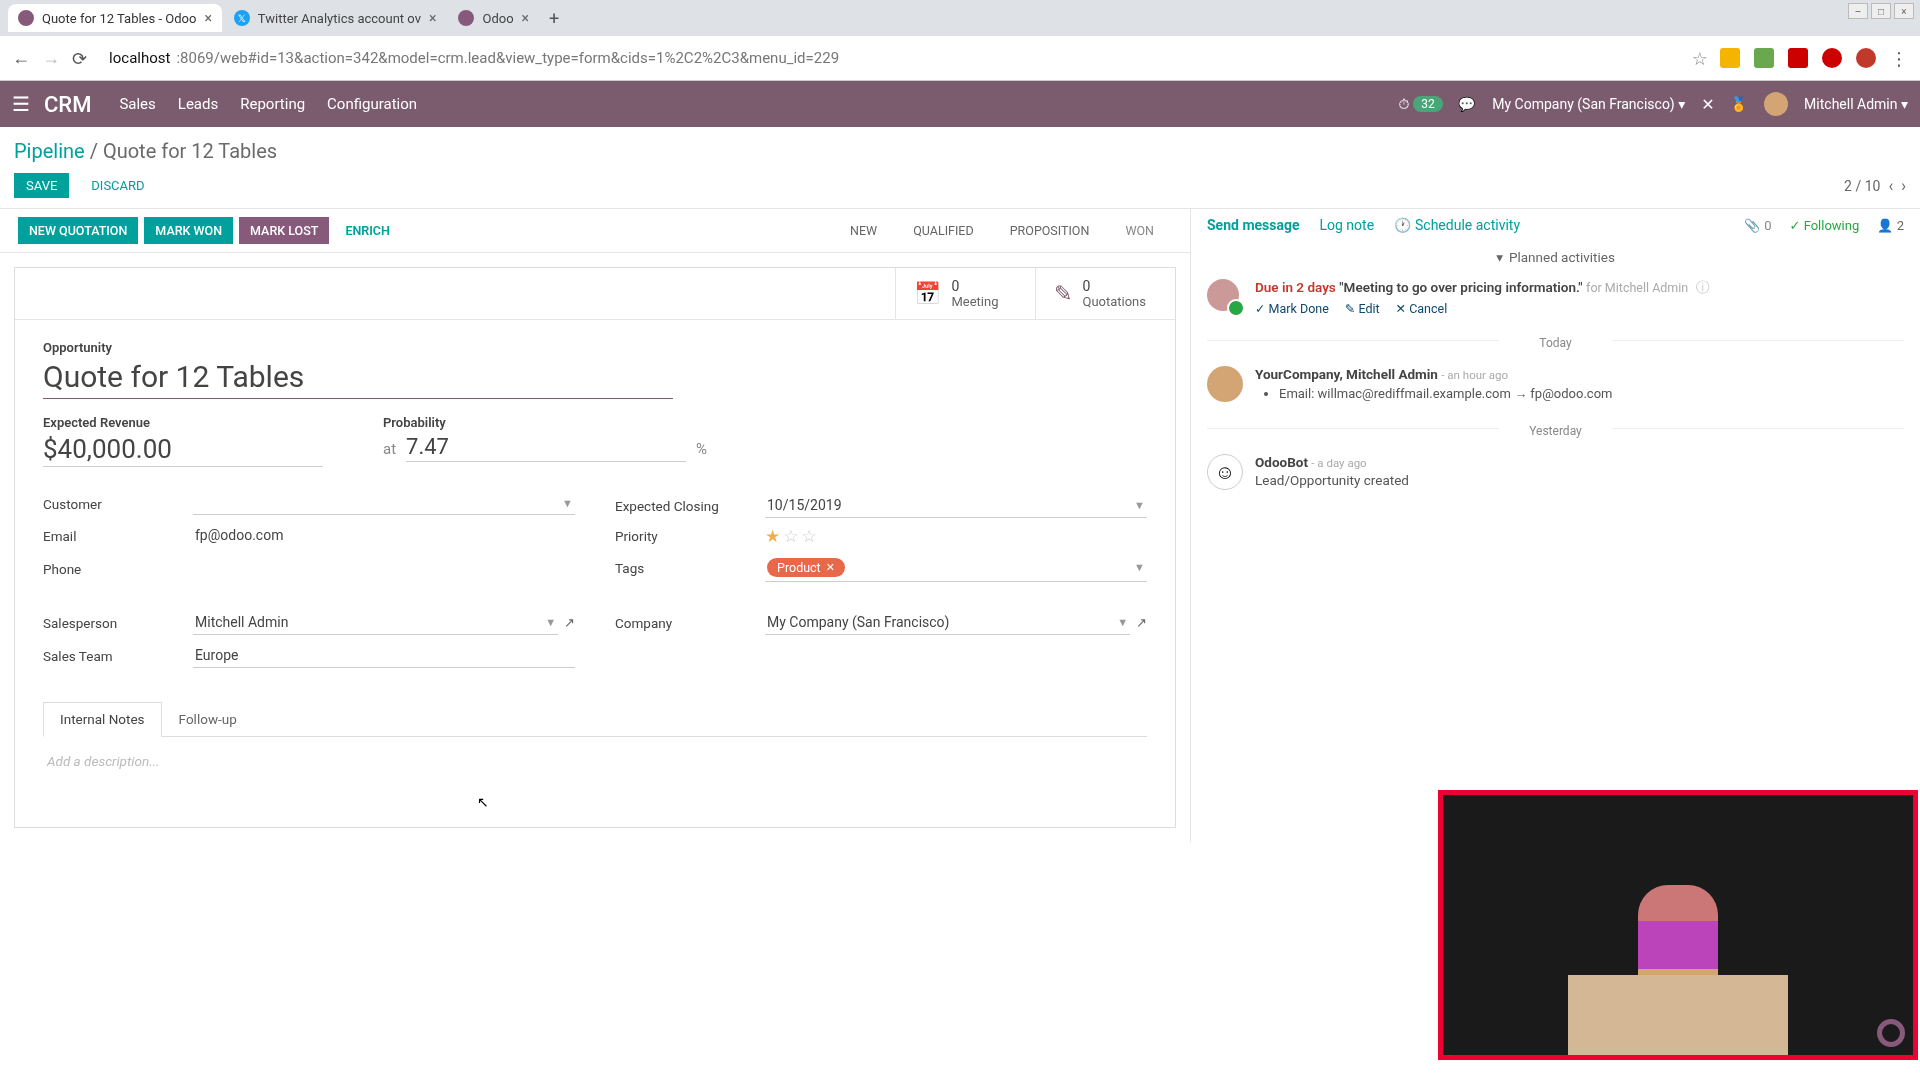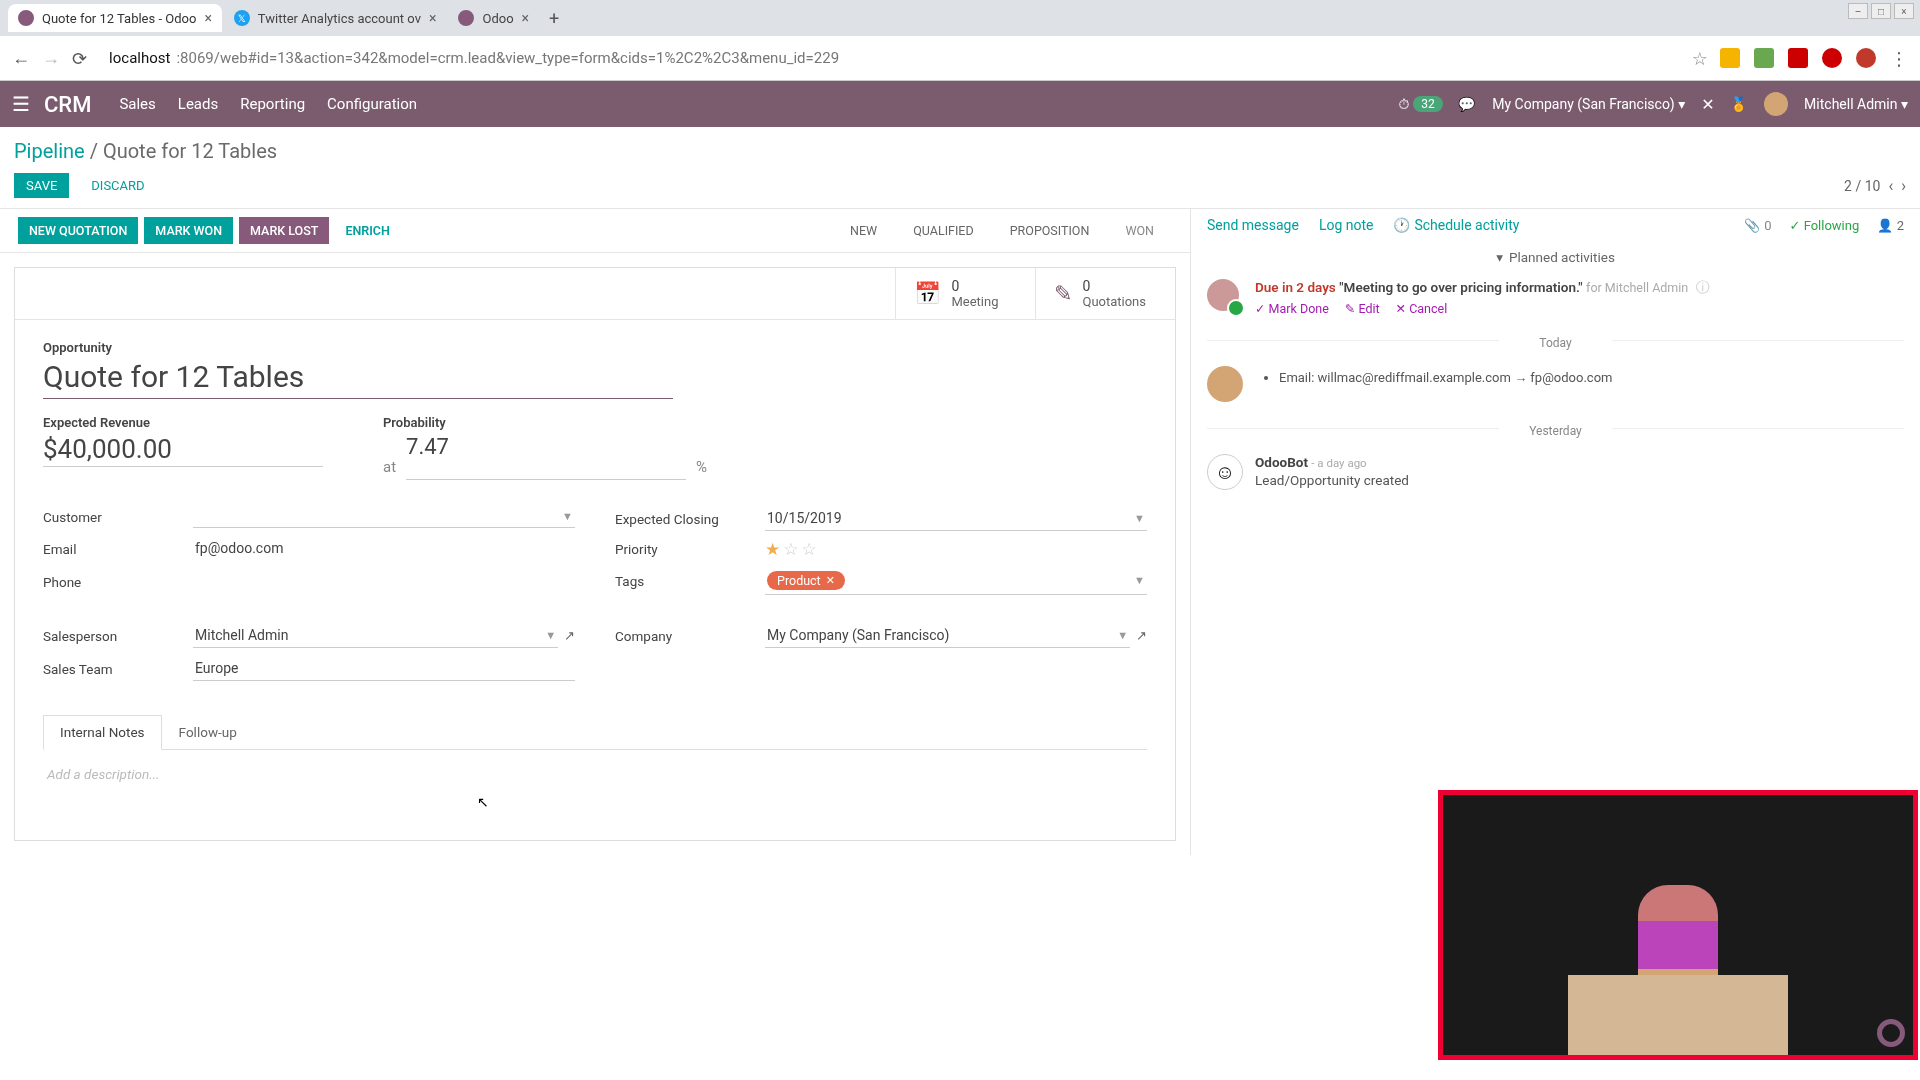--- a/index.html
+++ b/index.html
@@ -62,21 +62,21 @@
 
 .form-body{padding:20px 28px}
 .opp-label{font-size:13px;font-weight:600;color:#444}
 .opp-title{font-size:30px;color:#444;padding:4px 0;border-bottom:1px solid #7b5b6e;margin-bottom:4px;width:630px}
 .row-flex{display:flex;gap:60px;margin-top:16px}
 .field-group{display:flex;flex-direction:column}
 .field-label{font-size:13px;font-weight:600;color:#444;margin-bottom:4px}
 .revenue-val{font-size:26px;color:#444;border-bottom:1px solid #ccc;width:280px;padding-bottom:2px}
 .prob-wrap{display:flex;align-items:flex-end;gap:10px}
 .at-text{font-size:15px;color:#888;padding-bottom:4px}
-.prob-val{font-size:22px;color:#444;border-bottom:1px solid #ccc;width:280px;padding-bottom:20px}
+.prob-val{font-size:22px;color:#444;border-bottom:1px solid #ccc;width:280px;padding-bottom:2px}
 .pct{font-size:15px;color:#888;padding-bottom:4px}
 
 .two-col{display:flex;gap:40px;margin-top:26px}
 .col{flex:1}
 .form-row{display:flex;align-items:center;margin-bottom:8px}
 .fr-label{width:150px;font-size:13.5px;color:#444}
 .fr-input{flex:1;border:none;border-bottom:1px solid transparent;padding:4px 2px;font-size:14px;color:#444}
 .fr-sel{flex:1;border:none;border-bottom:1px solid #ccc;padding:4px 2px;font-size:14px;color:#444;display:flex;justify-content:space-between;align-items:center;cursor:pointer}
 .caret{color:#999;font-size:11px}
 .ext-link{color:#666;margin-left:6px;cursor:pointer;font-size:13px}
@@ -103,21 +103,21 @@
 
 .planned-hdr{text-align:center;padding:8px 0;color:#666;font-size:13.5px;display:flex;align-items:center;justify-content:center;gap:6px}
 .activity-item{display:flex;gap:12px;padding:6px 16px}
 .act-avatar{position:relative;width:36px;height:36px}
 .act-av-img{width:32px;height:32px;border-radius:50%;background:#c99}
 .act-badge{position:absolute;bottom:-2px;right:-2px;width:18px;height:18px;border-radius:50%;background:#28a745;border:2px solid #fff}
 .act-body{flex:1}
 .act-due{font-weight:600;color:#c0392b;font-size:13.5px}
 .act-title{font-size:13.5px;color:#444;font-weight:600}
 .act-for{color:#aaa;font-size:12.5px}
-.act-actions{display:flex;gap:16px;margin-top:4px;color:#a21caf;font-size:12.5px}
+.act-actions{display:flex;gap:16px;margin-top:4px;color:#0c4a6e;font-size:12.5px}
 
 .day-sep{text-align:center;padding:14px 0 8px;color:#888;font-size:12px;position:relative}
 .day-sep::before,.day-sep::after{content:"";position:absolute;top:50%;width:40%;border-top:1px solid #eee}
 .day-sep::before{left:16px}
 .day-sep::after{right:16px}
 
 .msg-item{display:flex;gap:12px;padding:8px 16px}
 .msg-av{width:36px;height:36px;border-radius:50%;background:#d4a574}
 .msg-av.bot{background:#fff;border:1px solid #ccc;display:flex;align-items:center;justify-content:center;font-size:20px}
 .msg-body{flex:1}
@@ -361,21 +361,21 @@
         </div>
         <div class="desc-area">
           <span class="desc-placeholder">Add a description...</span>
         </div>
       </div>
     </div>
   </div>
 
   <div class="chatter">
     <div class="chatter-top">
-      <span class="ch-link" style="font-weight:400">Send message</span>
+      <span class="ch-link" style="font-weight:700">Send message</span>
       <span class="ch-link">Log note</span>
       <span class="ch-link"><span>🕐</span> <span>Schedule activity</span></span>
       <div class="ch-right">
         <span class="ch-attach">📎 <span>0</span></span>
         <span class="ch-follow">✓ <span>Following</span></span>
         <span class="ch-count">👤 <span>2</span></span>
       </div>
     </div>
 
     <div class="planned-hdr">
@@ -401,20 +401,21 @@
           <span>✕ <span>Cancel</span></span>
         </div>
       </div>
     </div>
 
     <div class="day-sep">Today</div>
 
     <div class="msg-item">
       <div class="msg-av"></div>
       <div class="msg-body">
+        <div class="msg-from"><b>YourCompany, Mitchell Admin</b> <span class="msg-time">- an hour ago</span></div>
         <ul class="msg-list">
             <li>Email: willmac@rediffmail.example.com → fp@odoo.com</li>
           </ul>
       </div>
     </div>
 
     <div class="day-sep">Yesterday</div>
 
     <div class="msg-item">
       <div class="msg-av bot">☺</div>

